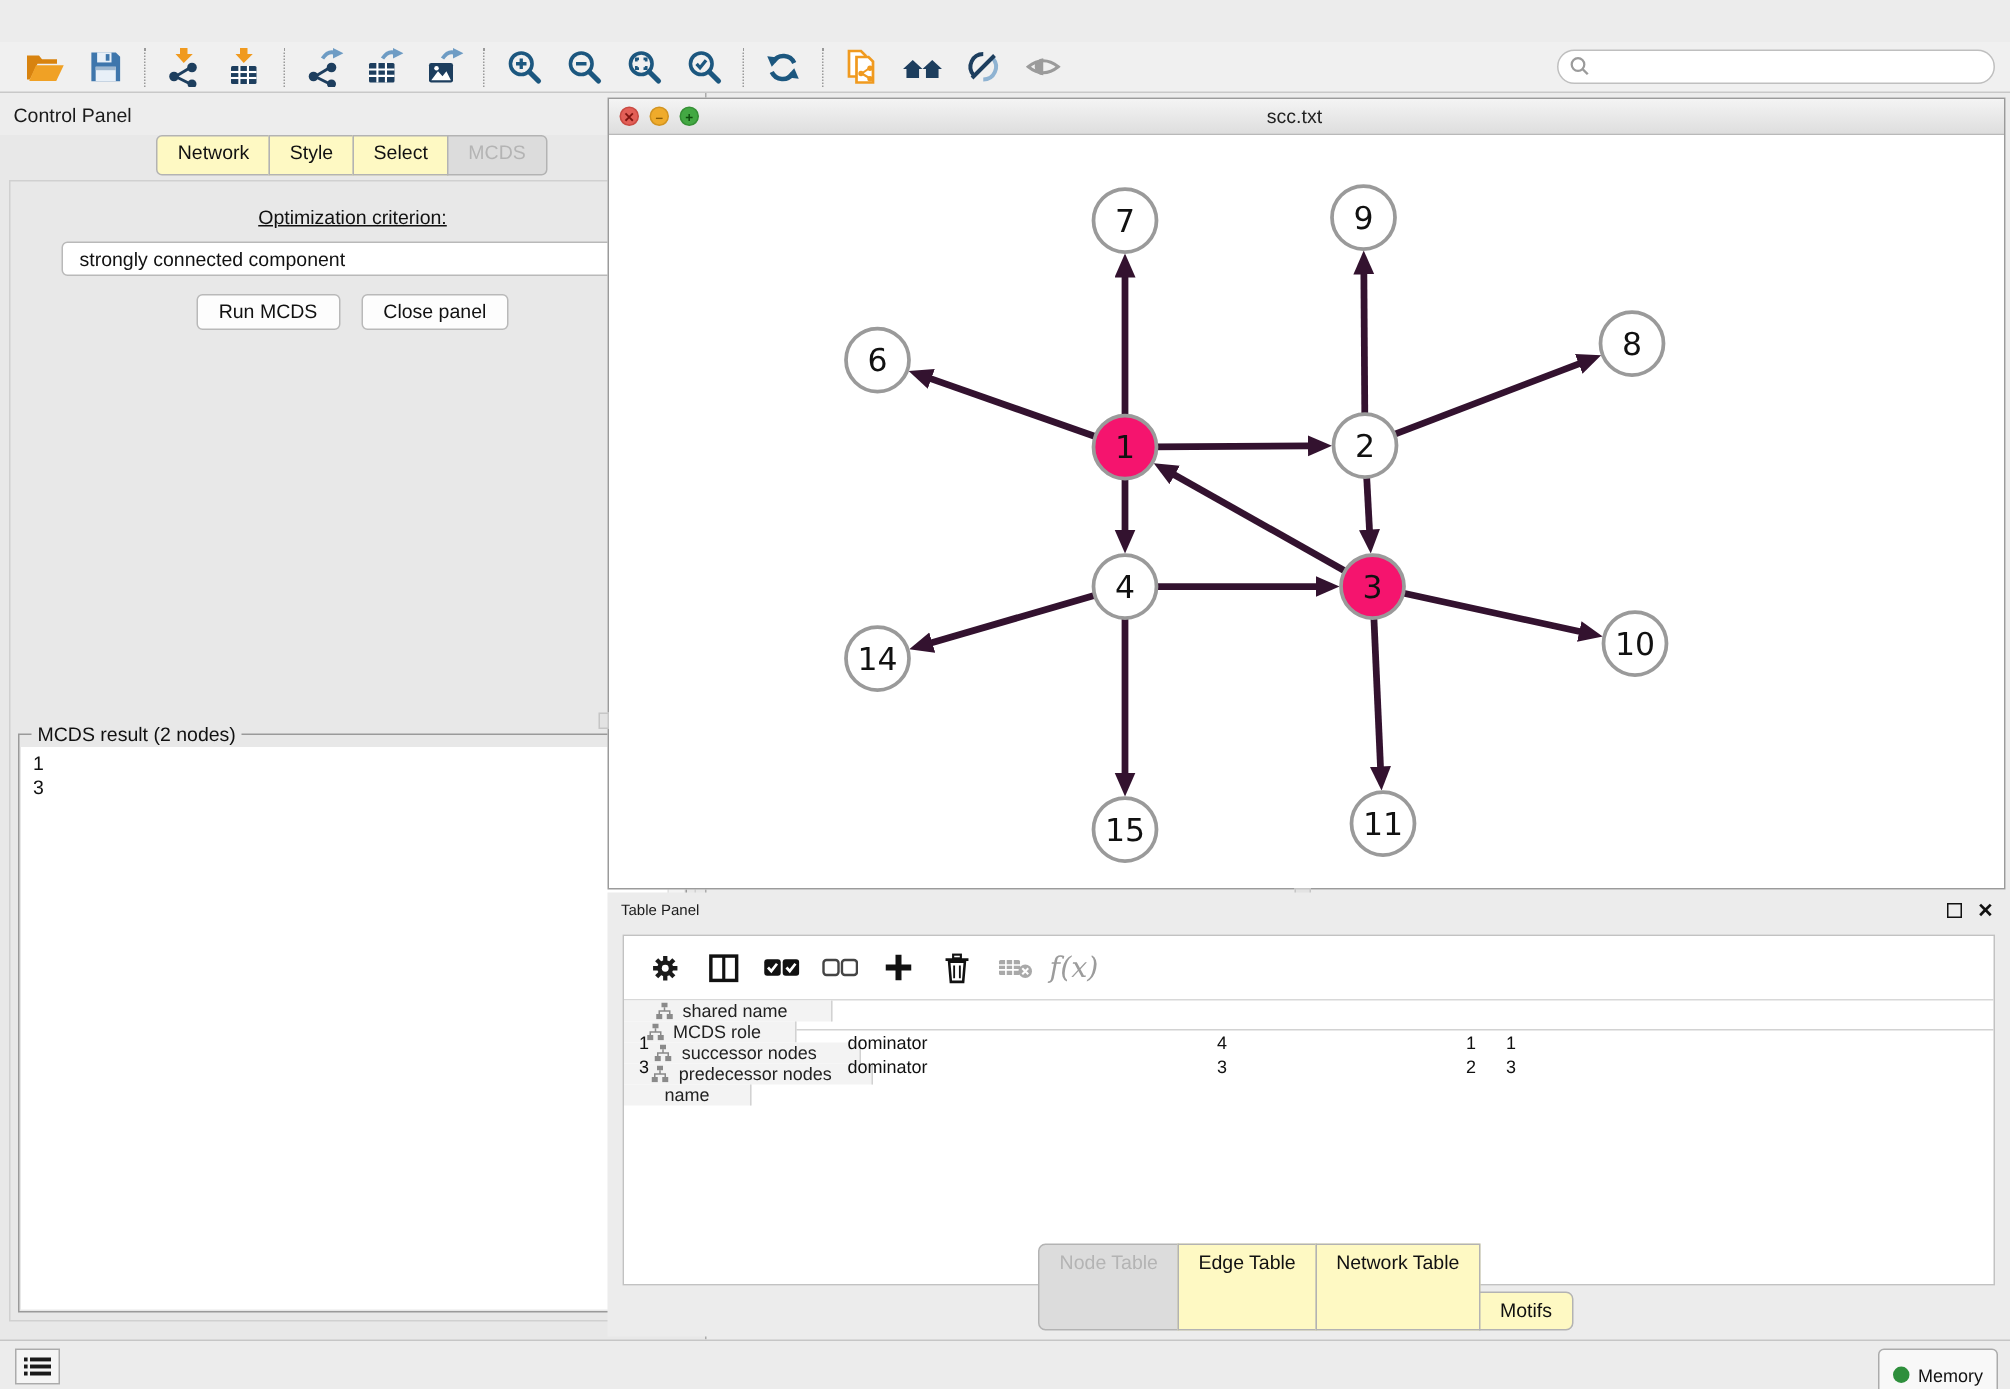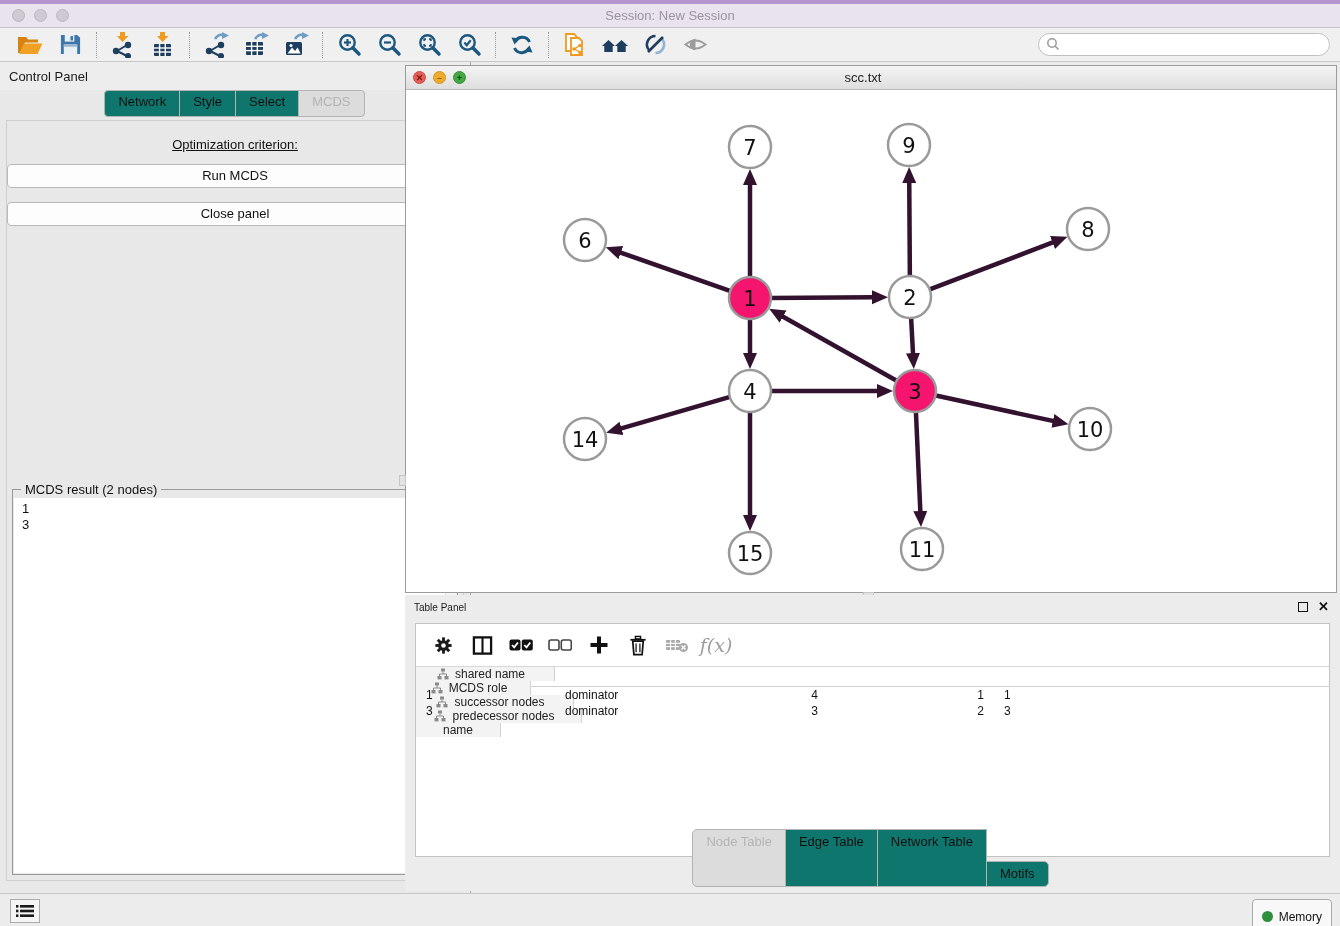--- a/index.html
+++ b/index.html
@@ -25,29 +25,29 @@
   .main { position:absolute; left:0; top:62px; width:1340px; height:831px; }
 
   
   .cpanel { position:absolute; left:0; top:0; width:471px; height:831px; background:#E8E8E8; border-right:1px solid #ABABAB; }
   .cp-header { position:relative; height:28px; background:#EDEDED; }
   .cp-title { position:absolute; left:9px; top:7px; font-size:13px; color:#1a1a1a; }
   .panel-ctls { position:absolute; right:8px; top:6px; display:flex; gap:10px; align-items:center; }
   .float-box { width:10px; height:10px; border:1.6px solid #111; display:inline-block; }
   .close-x { font-size:13px; font-weight:bold; color:#111; line-height:12px; }
   .cp-tabs { position:relative; height:27px; display:flex; justify-content:center; }
-  .tab { border:1px solid #B3B3B3; background:#0f766e; color:#111; font-size:13px; padding:3px 13px 4px; margin-left:-1px; }
+  .tab { border:1px solid #B3B3B3; background:#fef9c3; color:#111; font-size:13px; padding:3px 13px 4px; margin-left:-1px; }
   .tab.first { border-radius:4px 0 0 4px; }
   .tab.last  { border-radius:0 4px 4px 0; }
   .tab.disabled { background:#DCDCDC; color:#B4B4B4; }
   .cp-content { position:absolute; left:6px; right:6px; top:58px; bottom:12px; background:#E8E8E8; border:1px solid #D0D0D0; }
   .opt-label { margin-top:16px; text-align:center; font-size:13px; color:#111;text-decoration:underline; }
   .selectbox { position:relative; margin:9px 34px 0; height:23px; background:#fff; border:1px solid #B9B9B9; border-radius:4px; font-size:13px; color:#111; line-height:21px; padding-left:11px; }
   .selectbox .spin { position:absolute; right:7px; top:2px; font-size:11px; color:#555; letter-spacing:-1px; }
-  .btn-row { margin-top:12px; display:flex; justify-content:center; gap:14px;flex-direction:column; }
+  .btn-row { margin-top:12px; display:flex; justify-content:center; gap:14px; }
   .pbtn { background:#FDFDFD; border:1px solid #B9B9B9; border-radius:4px; font-size:13px; color:#111; padding:3px 14px 4px; }
   .result-group { position:absolute; left:5px; right:5px; top:368px; bottom:5px; border:1px solid #9A9A9A; }
   .result-legend { position:absolute; top:-8px; left:8px; background:#E8E8E8; padding:0 4px; font-size:13px; color:#111; }
   .result-area { position:absolute; left:1px; right:1px; top:8px; bottom:1px; background:#fff; font-size:13px; color:#111; padding:3px 0 0 8px; line-height:16px; }
   .result-scroll { position:absolute; right:0; top:0; bottom:0; width:11px; background:#F4F4F4; border-left:1px solid #E2E2E2; }
 
   
   .netwin { position:absolute; left:405px; top:3px; width:932px; height:528px; background:#fff; border:1px solid #9B9B9B; }
   .nw-titlebar { position:relative; height:24px; background:linear-gradient(#F4F4F4,#DEDEDE); border-bottom:1px solid #B9B9B9; }
   .nw-lights { position:absolute; left:7px; top:5px; display:flex; gap:7px; }
@@ -85,29 +85,20 @@
   .statusbar { position:absolute; left:0; bottom:0; width:1340px; height:33px; background:#ECECEC; border-top:1px solid #C6C6C6; }
   .list-btn { position:absolute; left:10px; top:5px; width:30px; height:24px; background:#F5F5F5; border:1px solid #ABABAB; display:flex; align-items:center; justify-content:center; }
   .mem-btn { position:absolute; right:8px; top:5px; height:35px; background:#F8F8F8; border:1px solid #ABABAB; border-radius:4px; display:flex; align-items:center; gap:6px; padding:0 9px; font-size:12px; color:#111; }
   .mem-dot { width:11px; height:11px; border-radius:50%; background:#2E8F3C; }
 </style>
 </head>
 <body>
 
 <div class="app">
 
-  <div class="titlebar">
-    <div class="accent"></div>
-    <div class="traffic">
-      <div class="dot"></div>
-      <div class="dot"></div>
-      <div class="dot"></div>
-    </div>
-    <div class="win-title">Session: New Session</div>
-  </div>
 
   <div class="toolbar">
     <div class="tbtn">
       <svg width="26" height="24" viewBox="0 0 26 24">
         <path d="M1 4 h8 l2 2.5 h10 v3 H8 L3 20 H1 z" fill="#D8830F"></path>
         <path d="M7 10.5 H25.5 L20.5 21 H2.5 z" fill="#F0A125"></path>
       </svg>
     </div>
     <div class="tbtn">
       <svg width="23" height="23" viewBox="0 0 24 24">
@@ -278,20 +269,24 @@
         </span>
       </div>
       <div class="cp-tabs">
         <div class="tab first">Network</div>
         <div class="tab">Style</div>
         <div class="tab">Select</div>
         <div class="tab last disabled">MCDS</div>
       </div>
       <div class="cp-content">
         <div class="opt-label">Optimization criterion:</div>
+        <div class="selectbox">
+          <span>strongly connected component</span>
+          <span class="spin">▲<br>▼</span>
+        </div>
         <div class="btn-row">
           <button class="pbtn">Run MCDS</button>
           <button class="pbtn">Close panel</button>
         </div>
         <div class="result-group">
           <span class="result-legend">MCDS result (2 nodes)</span>
           <div class="result-area">
             <div>1</div>
             <div>3</div>
             <div class="result-scroll"></div>

